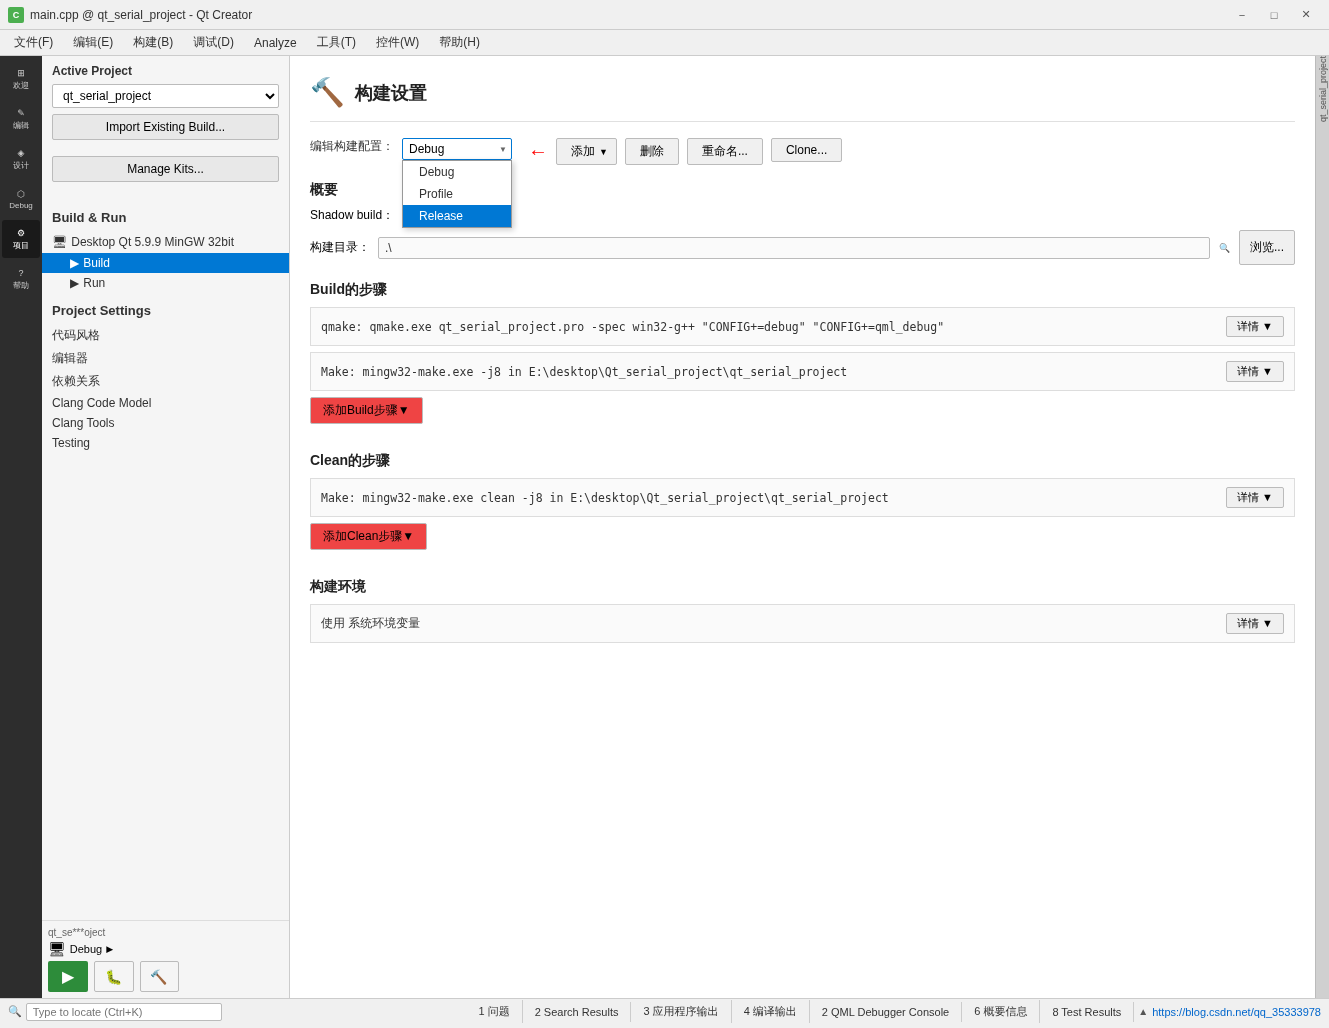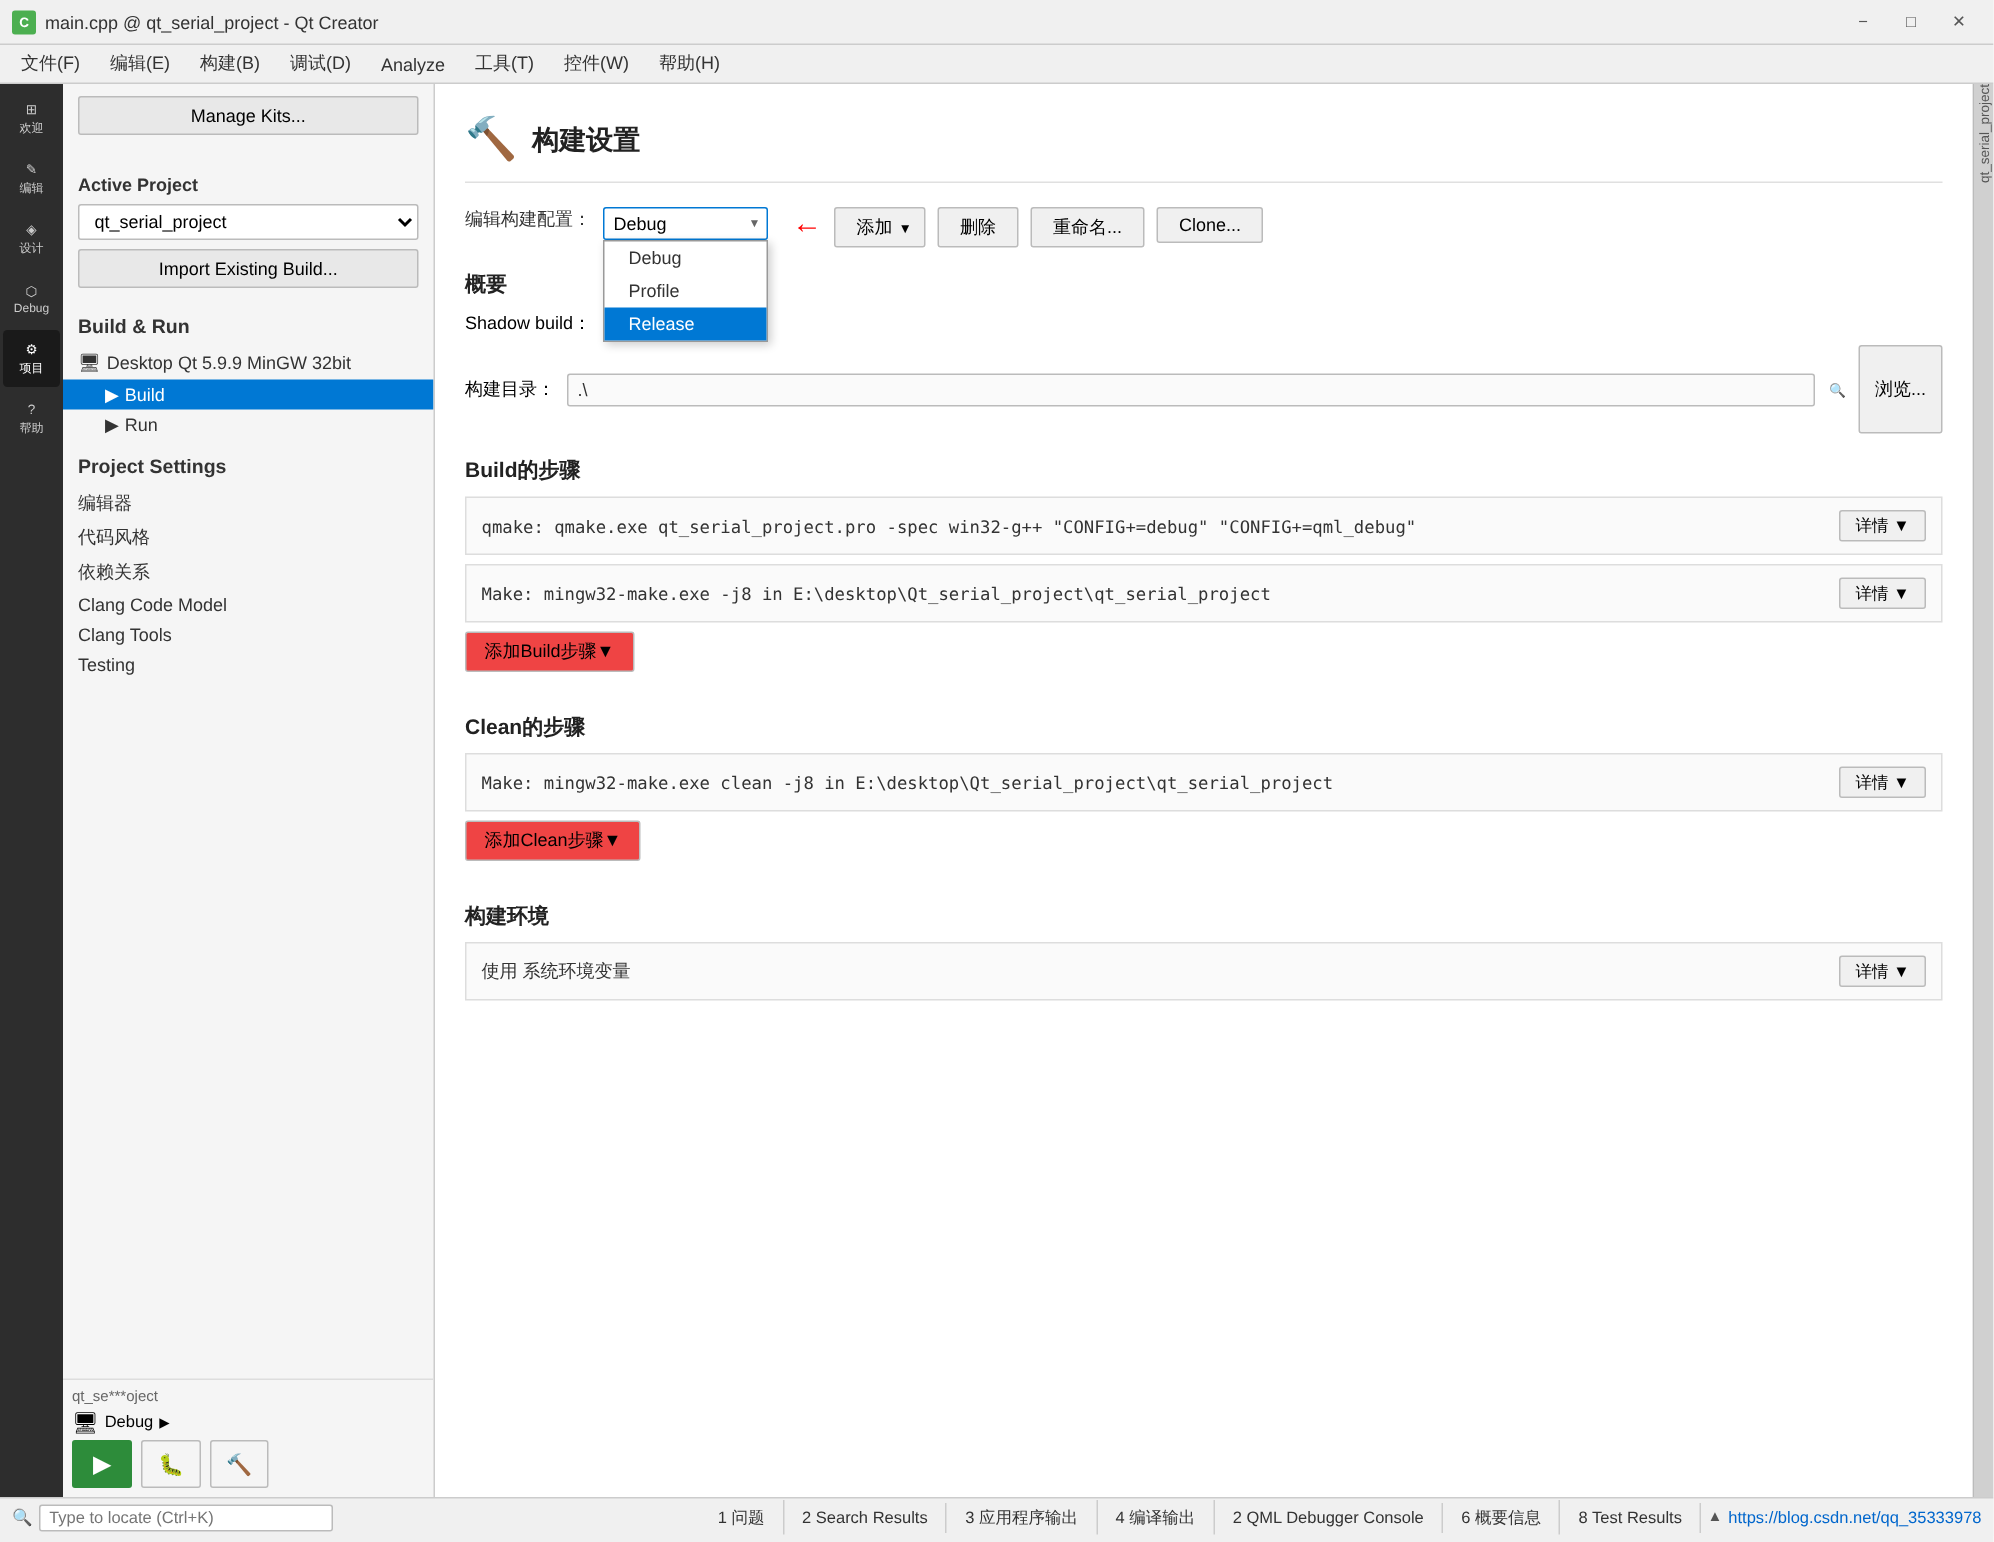--- a/index.html
+++ b/index.html
@@ -163,21 +163,21 @@
     .section-header { font-size: 14px; font-weight: bold; color: #222; margin: 16px 0 8px; }
 
     .summary-section { margin-bottom: 10px; }
     .shadow-row { display: flex; align-items: center; gap: 8px; margin-bottom: 6px; font-size: 12px; }
     .dir-row { display: flex; align-items: center; gap: 8px; margin-bottom: 6px; font-size: 12px; }
     .dir-input {
       flex: 1; padding: 3px 6px; border: 1px solid #bbb; background: #fafafa;
       font-size: 12px; border-radius: 2px; color: #333;
     }
     .browse-btn {
-      padding: 20px 10px; border: 1px solid #bbb; background: #f0f0f0;
+      padding: 8px 10px; border: 1px solid #bbb; background: #f0f0f0;
       cursor: pointer; font-size: 12px; border-radius: 2px;
     }
 
     .step-box {
       border: 1px solid #ddd; background: #fafafa; padding: 8px 10px;
       margin-bottom: 6px; display: flex; align-items: center; justify-content: space-between;
       font-size: 12px; color: #333; font-family: Consolas, monospace;
     }
     .step-detail-btn {
       padding: 2px 10px; border: 1px solid #bbb; background: #f0f0f0;
@@ -286,45 +286,45 @@
       <span class="side-icon-label">项目</span>
     </div>
     <div class="side-icon">
       <span>?</span>
       <span class="side-icon-label">帮助</span>
     </div>
   </div>
 
   <div id="left-panel">
     <div class="section">
-      <button class="manage-kits-btn">Manage Kits...</button>
-    </div>
-    <div class="section">
       <div class="section-title">Active Project</div>
       <select class="project-select">
         <option>qt_serial_project</option>
       </select>
       <button class="import-btn">Import Existing Build...</button>
     </div>
+    <div class="section">
+      <button class="manage-kits-btn">Manage Kits...</button>
+    </div>
     <div class="build-run-title">Build &amp; Run</div>
     <div class="kit-header">
       <span>🖥</span>
       <span>Desktop Qt 5.9.9 MinGW 32bit</span>
     </div>
     <div class="sub-item selected">
       <span>▶</span>
       <span>Build</span>
     </div>
     <div class="sub-item">
       <span>▶</span>
       <span>Run</span>
     </div>
     <div class="project-settings-title">Project Settings</div>
+    <div class="settings-item">代码风格</div>
     <div class="settings-item">编辑器</div>
-    <div class="settings-item">代码风格</div>
     <div class="settings-item">依赖关系</div>
     <div class="settings-item">Clang Code Model</div>
     <div class="settings-item">Clang Tools</div>
     <div class="settings-item">Testing</div>
 
     <div style="margin-top: auto; padding: 6px; border-top: 1px solid #ddd;">
       <div style="font-size: 10px; color: #666; margin-bottom: 3px;">qt_se***oject</div>
       <div style="display:flex; align-items:center; gap:4px; margin-bottom:4px;">
         <span style="font-size:14px;">🖥</span>
         <span style="font-size:11px;">Debug</span>

